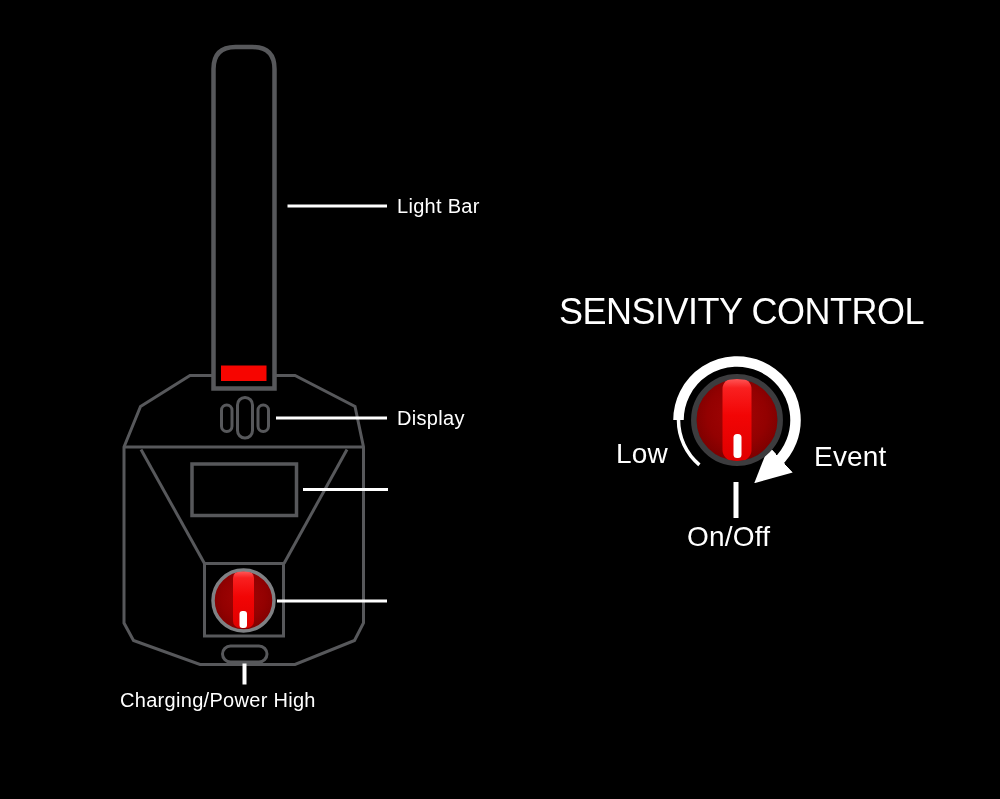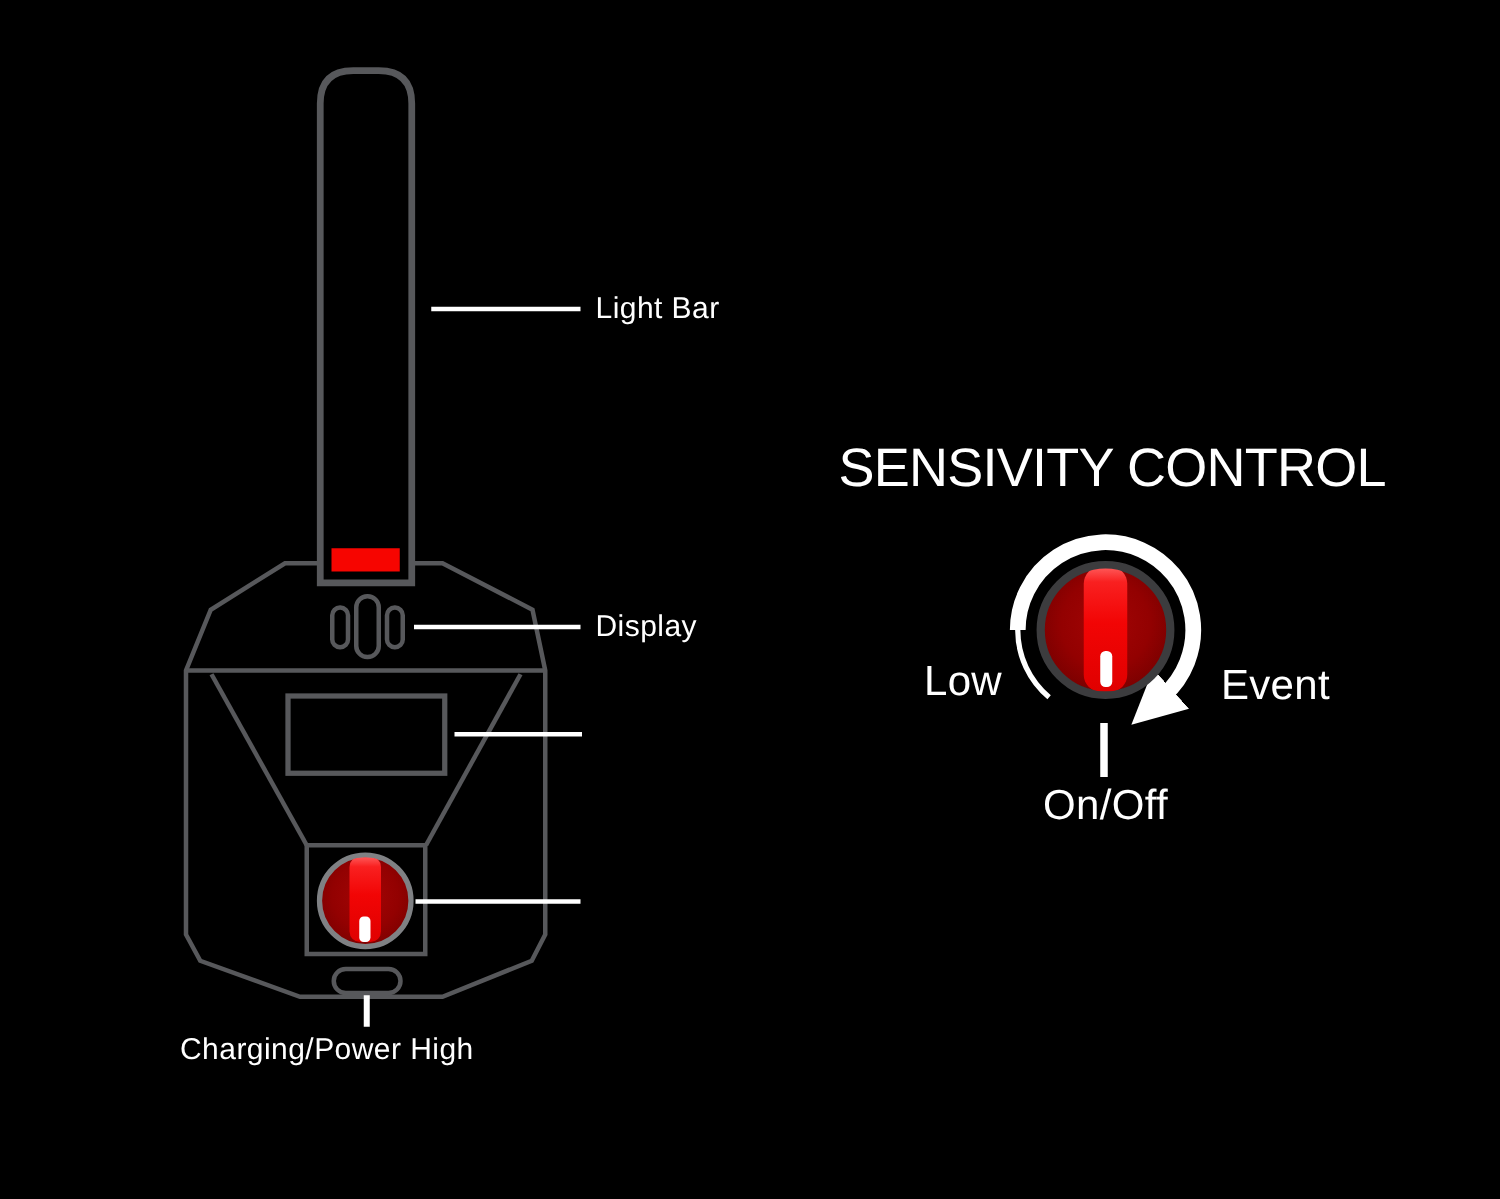--- a/index.html
+++ b/index.html
@@ -13,21 +13,21 @@
     letter-spacing:0.3px;white-space:nowrap;
   }
   .lbl-lg{
     position:absolute;color:#fff;font-size:28px;line-height:32px;
     letter-spacing:0.2px;white-space:nowrap;
   }
   .title{
     position:absolute;color:#fff;font-size:36px;line-height:38px;
     letter-spacing:-0.5px;white-space:nowrap;
   }
-  .center{text-align:center;}
+  .center{}
 </style>
 </head>
 <body>
 
 <div id="root">
 
   <svg id="art" width="1000" height="799" viewBox="0 0 1000 799">
     <defs>
       <radialGradient id="knobBaseBig" cx="50%" cy="45%" r="60%">
         <stop offset="0%" stop-color="#a30505"></stop>

